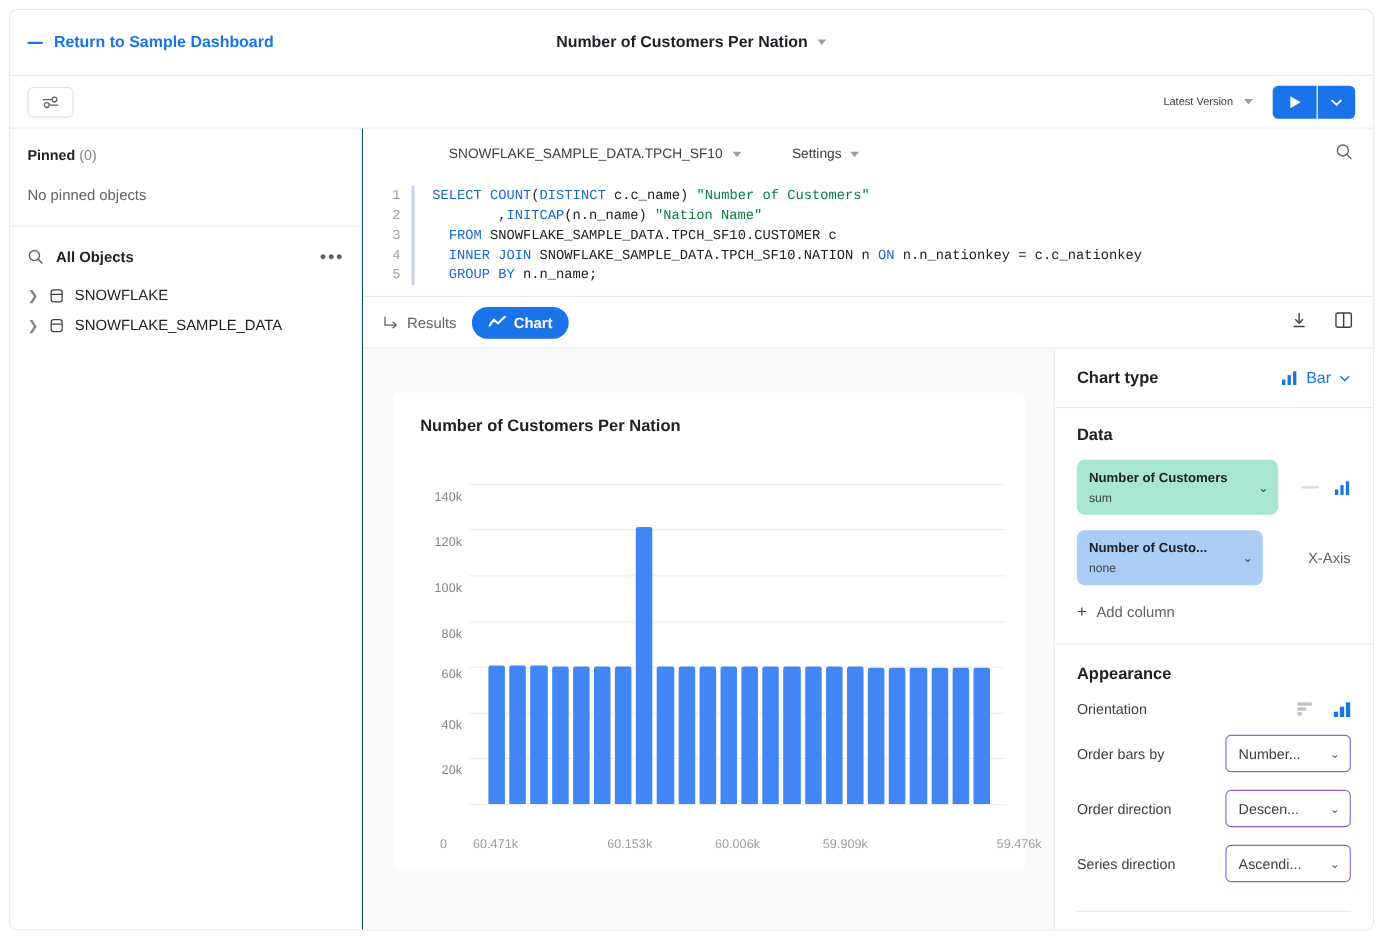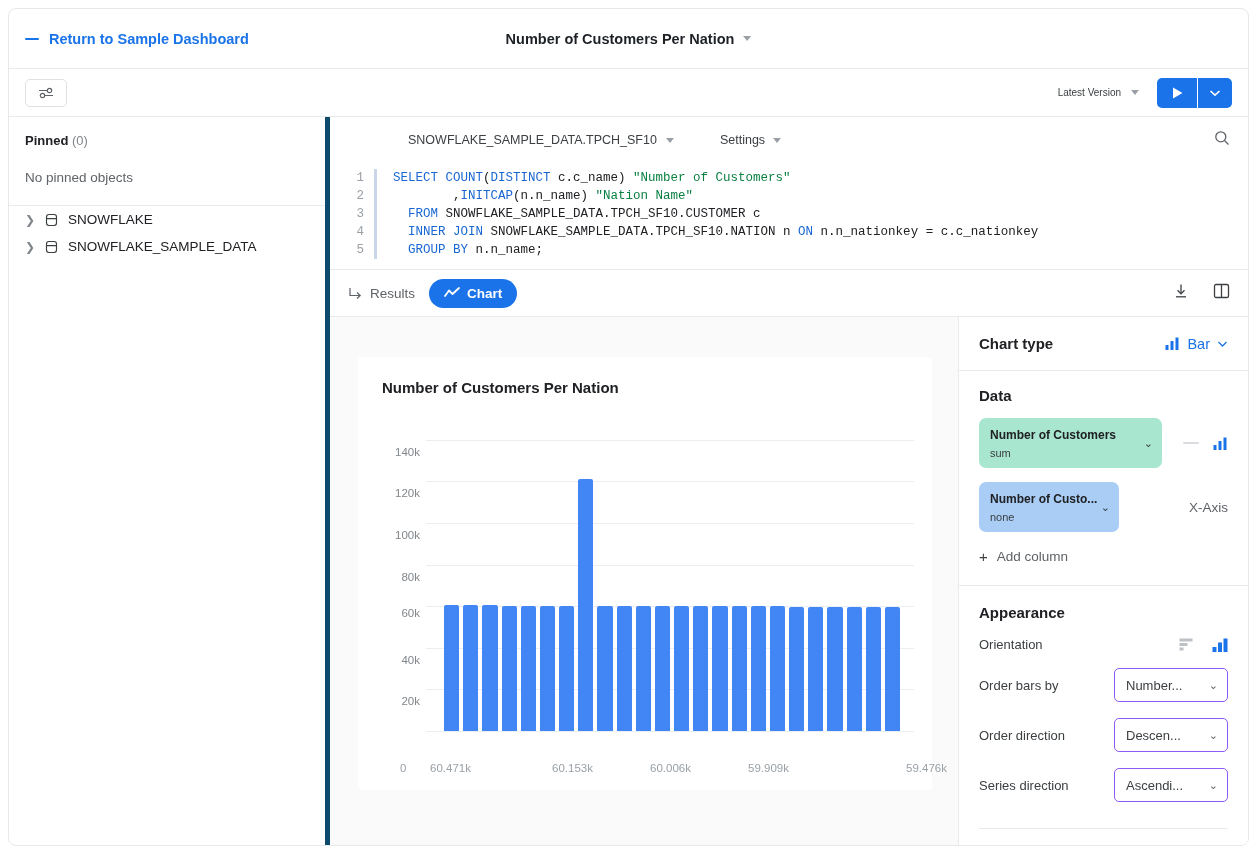--- a/index.html
+++ b/index.html
@@ -81,21 +81,21 @@
     display: flex; align-items: center; justify-content: center;
     cursor: pointer;
   }
 
   
   .body { flex: 1; display: flex; min-height: 0; }
 
   
   .sidebar {
     width: 321px; flex: 0 0 321px;
-    border-right: 5px solid #0c4a6e;
+    border-right: 1px solid #0c4a6e;
     display: flex; flex-direction: column;
   }
   .pinned-sec { padding: 16px 16px 0 16px; }
   .pinned-title { font-size: 13px; color: #202124; font-weight: 700; }
   .pinned-title .count { color: #80868b; font-weight: 400; }
   .pinned-empty { font-size: 13.5px; color: #5f6368; margin-top: 22px; padding-bottom: 20px; }
   .sb-divider { height: 1px; background: #e8eaed; }
   .allobj-row {
     display: flex; align-items: center; gap: 11px;
     padding: 20px 16px 14px 16px; cursor: pointer;
@@ -205,21 +205,21 @@
     color: #1a73e8; font-size: 14.5px; cursor: pointer;
   }
   .data-sec { padding: 16px 20px 20px 20px; }
   .data-row { display: flex; align-items: center; margin-top: 14px; }
   .chip {
     border-radius: 7px; padding: 7px 9px 7px 11px;
     display: flex; align-items: center; cursor: pointer;
     min-width: 0;
   }
   .chip-green { background: #a8e6cf; width: 183px; }
-  .chip-blue  { background: #a9cdf5; width: 140px; }
+  .chip-blue  { background: #a9cdf5; width: 169px; }
   .chip-text { flex: 1; min-width: 0; }
   .chip-main {
     font-size: 12px; color: #202124; font-weight: 600;
     white-space: nowrap; overflow: hidden; text-overflow: ellipsis;
   }
   .chip-sub { font-size: 11px; color: #3c4043; margin-top: 1px; }
   .chip-chev { color: #3c4043; font-size: 11px; margin-left: 4px; }
   .role-right { margin-left: auto; display: flex; align-items: center; gap: 14px; }
   .role-label { font-size: 13.5px; color: #5f6368; }
   .dash-ico { width: 16px; height: 2px; background: #dadce0; border-radius: 1px; }
@@ -292,20 +292,28 @@
 
     <div class="sidebar">
       <div class="pinned-sec">
         <div class="pinned-title">
           <span>Pinned</span>
           <span class="count">(0)</span>
         </div>
         <div class="pinned-empty">No pinned objects</div>
       </div>
       <div class="sb-divider"></div>
+      <div class="allobj-row">
+        <svg width="15" height="15" viewBox="0 0 15 15">
+          <circle cx="6.3" cy="6.3" r="4.6" fill="none" stroke="#5f6368" stroke-width="1.3"></circle>
+          <line x1="9.8" y1="9.8" x2="13.6" y2="13.6" stroke="#5f6368" stroke-width="1.3"></line>
+        </svg>
+        <span class="allobj-label">All Objects</span>
+        <span class="dots">•••</span>
+      </div>
 
       <div class="tree-item">
         <span class="chev">❯</span>
         <svg width="13" height="14" viewBox="0 0 13 14">
           <rect x="1.5" y="1.5" width="10" height="11" rx="2.4" fill="none" stroke="#3c4043" stroke-width="1.15"></rect>
           <line x1="1.5" y1="5.6" x2="11.5" y2="5.6" stroke="#3c4043" stroke-width="1.15"></line>
         </svg>
         <span>SNOWFLAKE</span>
       </div>
       <div class="tree-item">

